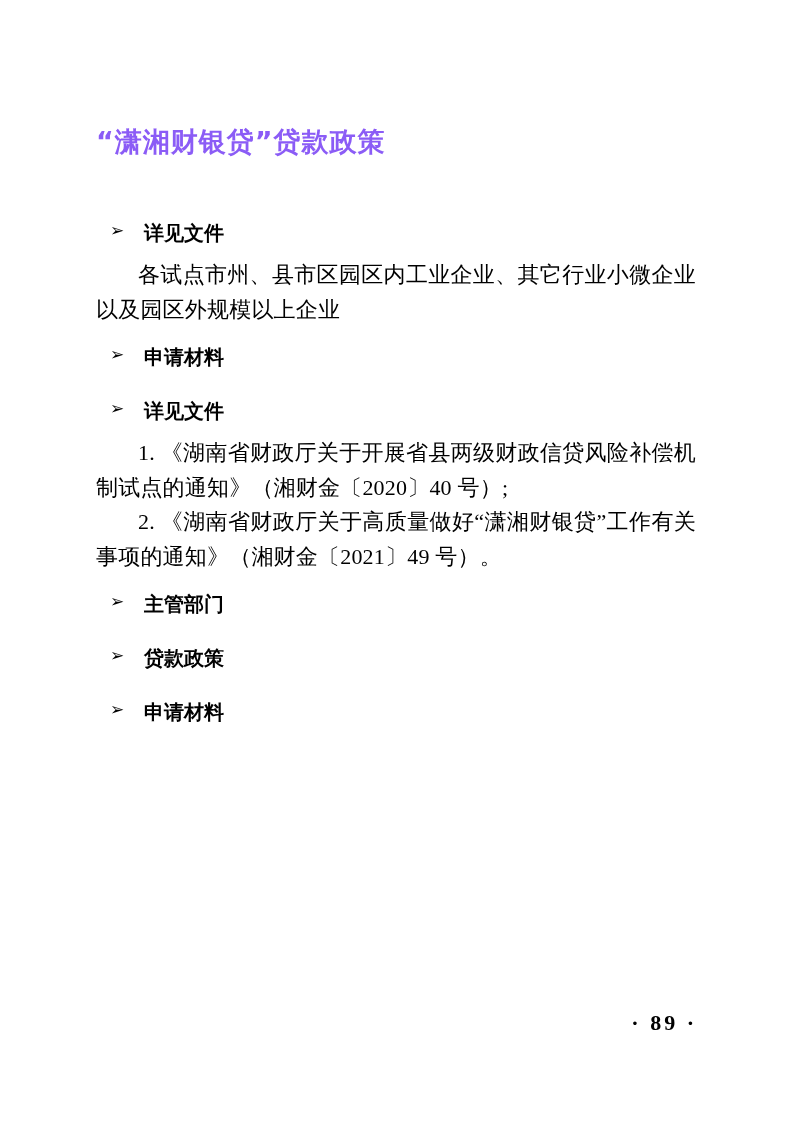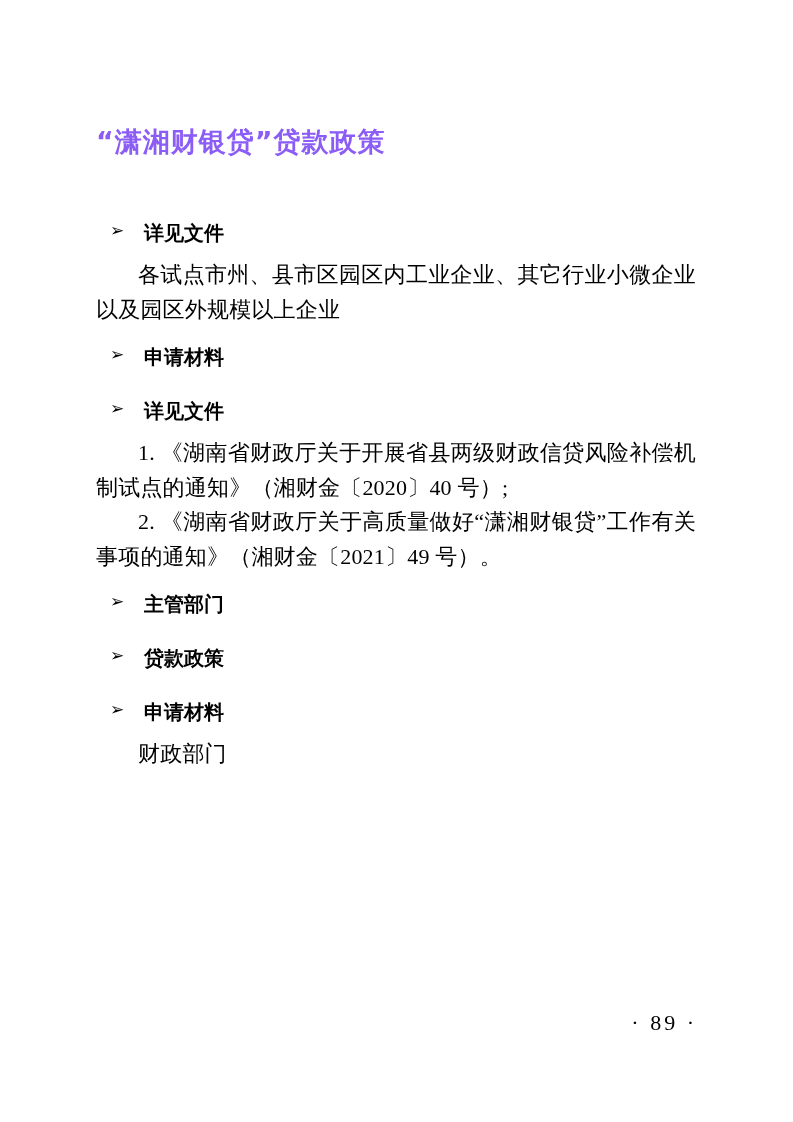--- a/index.html
+++ b/index.html
@@ -65,21 +65,21 @@
   }
   .gap-title { height: 44px; }
   .gap-a { height: 14px; }
   .gap-b { height: 10px; }
   .page-number {
     position: absolute;
     right: 96px;
     bottom: 86px;
     font-family: "Liberation Serif", "DejaVu Serif", serif;
     font-size: 22px;
-    font-weight: normal;
+    font-weight: bold;
     letter-spacing: 3px;
   }
 </style>
 </head>
 <body>
 
 <div class="page">
   <div class="content">
 
     <h1 class="doc-title">“潇湘财银贷”贷款政策</h1>
@@ -138,19 +138,18 @@
     </div>
 
     <div class="gap-a"></div>
 
     <div>
       <div class="section-head">
         <span class="arrow">➢</span>
         <span>申请材料</span>
       </div>
       <div class="gap-b"></div>
-      <p class="para" style="padding-left:42px;">财政部门</p>
     </div>
 
   </div>
 
   <div class="page-number">· 89 ·</div>
 </div>
 
 </body></html>

